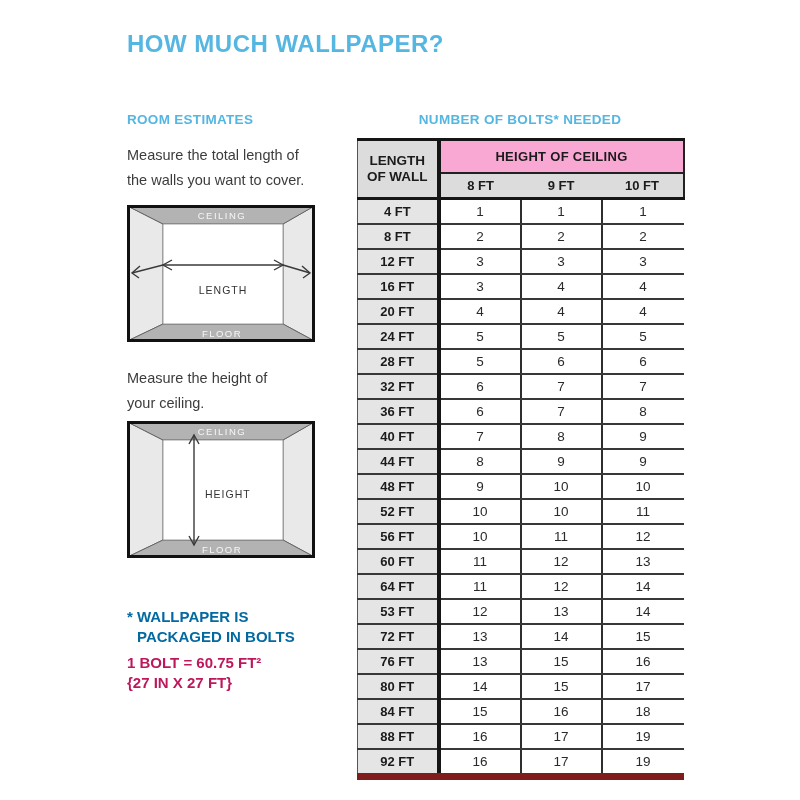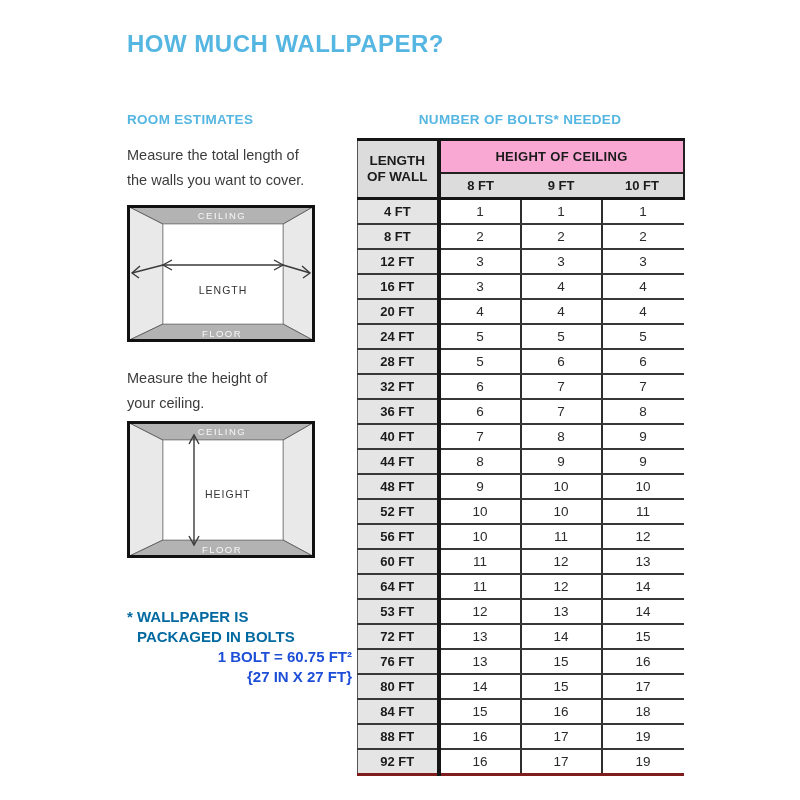--- a/index.html
+++ b/index.html
@@ -18,21 +18,21 @@
   .section-heading { font-size:13.5px; font-weight:bold; letter-spacing:0.3px; color:#55b6e2; }
   .para { font-size:14.5px; line-height:25px; color:#3c3c3c; white-space:pre-line; }
   .para.p1 { margin-top:16px; }
   .para.p2 { margin-top:20px; }
   .para.p3 { margin-top:22px; }
   .diagram { display:block; }
   .diagram.d1 { margin-top:12px; }
   .diagram.d2 { margin-top:5px; }
   .note { margin-top:45px; font-size:15px; line-height:20px; font-weight:bold; color:#0369a1; }
   .note .indent { padding-left:10px; }
-  .bolt-info { font-size:15px; line-height:20px; font-weight:bold; color:#1d4ed8;text-align:right; }
+  .bolt-info { margin-top:6px; font-size:15px; line-height:20px; font-weight:bold; color:#be185d; }
 
   .svg-room { width:188px; height:137px; }
   .svg-room text { font-family:"Liberation Sans", sans-serif; }
   .wall-label { font-size:9.5px; letter-spacing:1.5px; fill:#f7f7f7; }
   .dim-label { font-size:10.5px; letter-spacing:1px; fill:#333333; }
 
   
   .right-col { position:absolute; left:357px; top:112px; width:326px; }
   .table-heading { text-align:center; font-size:13.5px; font-weight:bold; letter-spacing:0.3px; color:#55b6e2; }
 
@@ -61,21 +61,21 @@
     background:#e5e5e5; font-size:13px; font-weight:bold; color:#1b1b1b;
     height:23px;
     border-left:1px solid #555555; border-right:4px solid #151515;
     border-bottom:2px solid #383838;
   }
   td.val {
     font-size:13.5px; color:#2a2a2a; height:23px;
     border-bottom:2px solid #383838;
   }
   td.val + td.val { border-left:2px solid #2e2e2e; }
-  tr.last td { border-bottom:3px solid #7f1d1d; }
+  tr.last td { border-bottom:7px solid #7f1d1d; }
 </style>
 </head>
 <body>
 
 <div class="page-title">HOW MUCH WALLPAPER?</div>
 
 <div class="left-col">
 
   <div class="section-heading">ROOM ESTIMATES</div>
 

